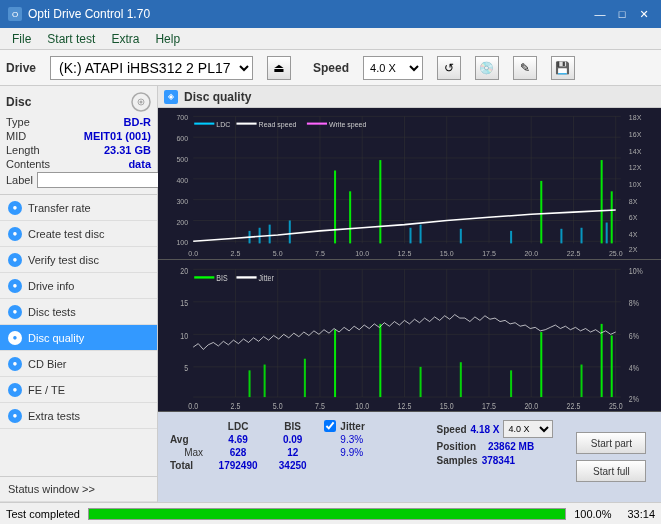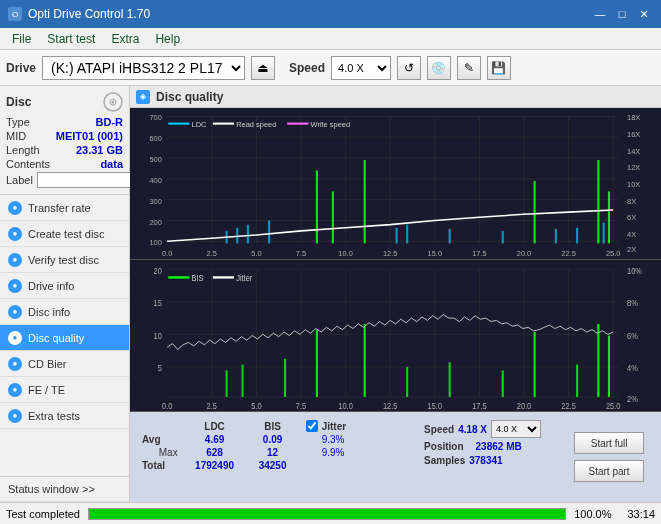--- a/index.html
+++ b/index.html
@@ -10,32 +10,32 @@
     .title-bar-left { display: flex; align-items: center; gap: 6px; }
     .title-bar-icon { width: 14px; height: 14px; background: #5090d0; border-radius: 2px; display: flex; align-items: center; justify-content: center; font-size: 8px; color: white; }
     .title-bar-controls { display: flex; gap: 4px; }
     .title-btn { width: 18px; height: 18px; border: none; cursor: pointer; font-size: 11px; display: flex; align-items: center; justify-content: center; color: white; background: transparent; }
 
     
     .menu-bar { background: #f0f0f0; height: 22px; display: flex; align-items: center; padding: 0 4px; border-bottom: 1px solid #ccc; }
     .menu-item { padding: 2px 8px; cursor: pointer; font-size: 12px; color: #14532d; }
 
     
-    .toolbar { background: #f5f5f5; height: 36px; display: flex; align-items: center; padding: 0 6px; border-bottom: 1px solid #ccc; gap: 6px; }
+    .toolbar { background: #f5f5f5; height: 36px; display: flex; align-items: center; padding: 0 6px; border-bottom: 1px solid #ccc; gap: 14px; }
     .toolbar-label { font-size: 12px; font-weight: bold; color: #333; }
     .drive-select { height: 24px; min-width: 200px; border: 1px solid #999; background: white; font-size: 14px; padding: 0 4px; }
     .toolbar-btn { height: 24px; min-width: 24px; border: 1px solid #999; background: linear-gradient(#fff, #e0e0e0); cursor: pointer; display: flex; align-items: center; justify-content: center; font-size: 12px; }
     .speed-label { font-size: 12px; font-weight: bold; color: #333; margin-left: 8px; }
     .speed-select { height: 24px; width: 60px; border: 1px solid #999; background: white; font-size: 11px; padding: 0 2px; }
 
     
     .main { display: flex; height: calc(524px - 28px - 22px - 36px - 22px); }
 
     
-    .sidebar { width: 130px; background: #f0f0f0; border-right: 1px solid #ccc; display: flex; flex-direction: column; flex-shrink: 0; }
+    .sidebar { width: 158px; background: #f0f0f0; border-right: 1px solid #ccc; display: flex; flex-direction: column; flex-shrink: 0; }
     .disc-section { padding: 6px; border-bottom: 1px solid #ccc; }
     .disc-header { display: flex; justify-content: space-between; align-items: center; margin-bottom: 4px; }
     .disc-title { font-size: 12px; font-weight: bold; color: #333; }
     .disc-icon { width: 20px; height: 20px; }
     .disc-row { display: flex; justify-content: space-between; margin-bottom: 2px; font-size: 11px; }
     .disc-key { color: #333; }
     .disc-val { color: #0000cc; font-weight: bold; }
     .label-row { display: flex; align-items: center; gap: 4px; margin-top: 2px; }
     .label-input { flex: 1; height: 16px; border: 1px solid #999; font-size: 10px; }
     .label-btn { width: 16px; height: 16px; border: 1px solid #999; background: linear-gradient(#fff, #ddd); cursor: pointer; font-size: 9px; display: flex; align-items: center; justify-content: center; }
@@ -156,21 +156,21 @@
     <div class="nav-item">
       <span class="nav-icon blue">●</span>
       <span>Verify test disc</span>
     </div>
     <div class="nav-item">
       <span class="nav-icon blue">●</span>
       <span>Drive info</span>
     </div>
     <div class="nav-item">
       <span class="nav-icon blue">●</span>
-      <span>Disc info</span>
+      <span>Disc tests</span>
     </div>
     <div class="nav-item active">
       <span class="nav-icon active-icon">●</span>
       <span>Disc quality</span>
     </div>
     <div class="nav-item">
       <span class="nav-icon blue">●</span>
       <span>CD Bier</span>
     </div>
     <div class="nav-item">
@@ -398,22 +398,22 @@
             <span style="color:#333; font-weight:bold;">Position</span>
             <span style="color:#0000cc; font-weight:bold;">23862 MB</span>
           </div>
           <div style="display:flex; gap:4px; align-items:center;">
             <span style="color:#333; font-weight:bold;">Samples</span>
             <span style="color:#0000cc; font-weight:bold;">378341</span>
           </div>
         </div>
 
         <div style="flex:0.6; padding: 4px; display:flex; flex-direction:column; gap:6px; justify-content:center; align-items:center;">
+          <button class="action-btn">Start part</button>
           <button class="action-btn">Start full</button>
-          <button class="action-btn">Start part</button>
         </div>
       </div>
     </div>
   </div>
 </div>
 
 <div class="status-bar">
   <span>Test completed</span>
   <div class="progress-bar-container">
     <div class="progress-bar-fill" style="width: 100%;"></div>

